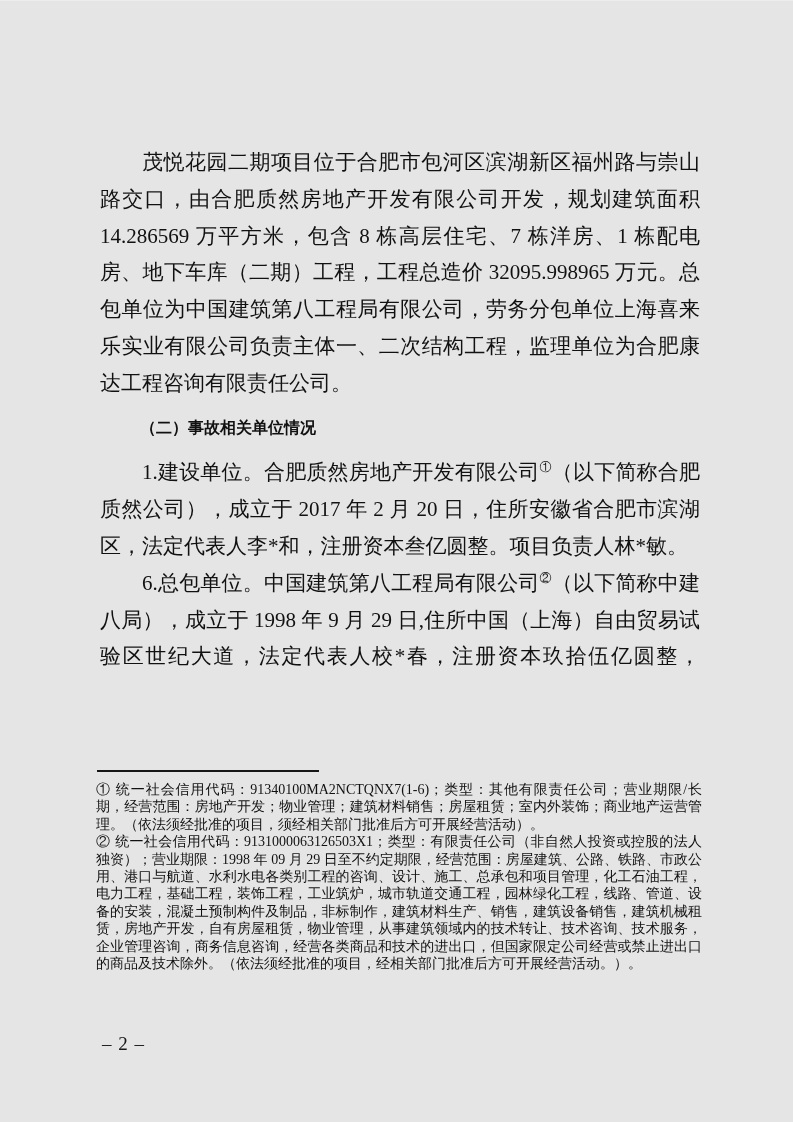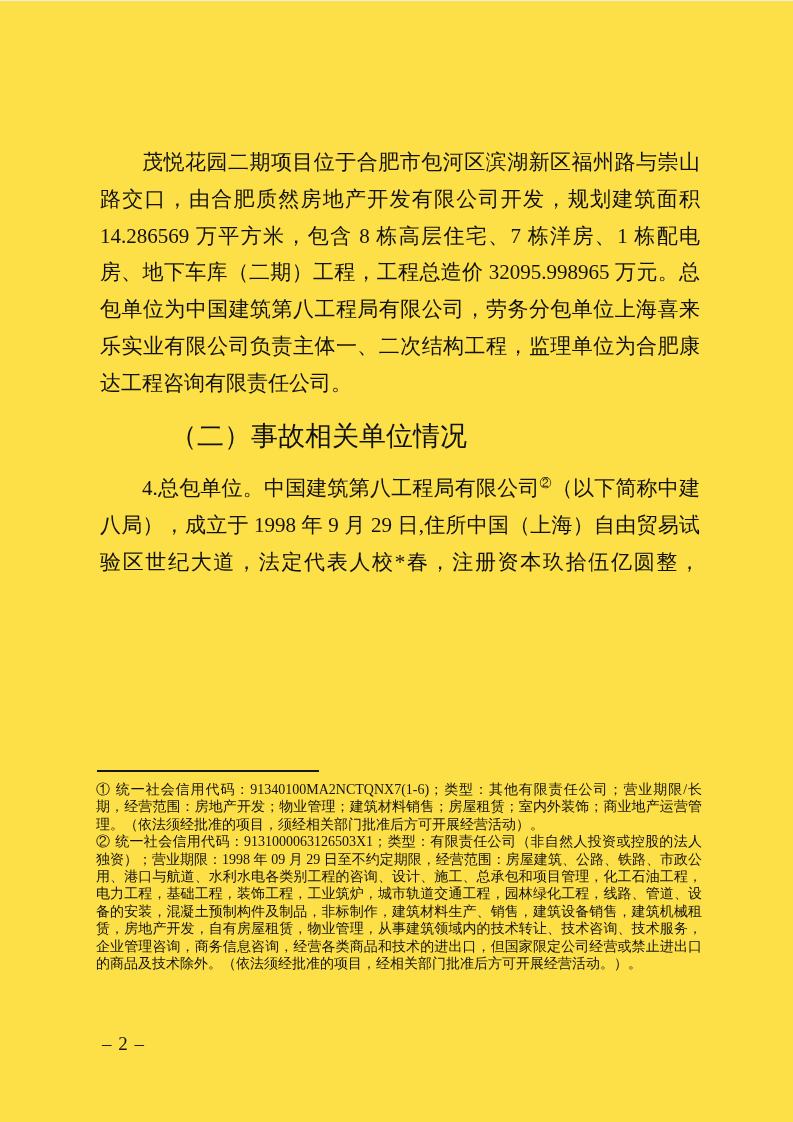--- a/index.html
+++ b/index.html
@@ -4,21 +4,21 @@
 <style>
   html, body {
     margin: 0;
     padding: 0;
     background: #ffffff;
   }
   .page {
     position: relative;
     width: 793px;
     height: 1122px;
-    background: #fde047;
+    background: #e5e5e5;
     overflow: hidden;
     color: #111111;
     border-top: 1px solid #ececec;
   }
   
   .doc-body {
     position: absolute;
     left: 100px;
     top: 143px;
     width: 600px;
@@ -28,25 +28,25 @@
     text-align: justify;
   }
   .para {
     margin: 0;
     text-indent: 2em;
   }
   .para.continued {
     text-align-last: justify;
   }
   .section-heading {
-    margin: 16px;
+    margin: 8px;
     text-indent: 2em;
     font-family: "Liberation Sans", "DejaVu Sans", sans-serif;
-    font-weight: 400;
-    font-size: 27px;
+    font-weight: 700;
+    font-size: 16px;
   }
   sup.fnref {
     font-size: 12px;
     line-height: 0;
     vertical-align: super;
   }
   
   .fn-separator {
     position: absolute;
     left: 97px;
@@ -87,22 +87,25 @@
 
 <div class="page">
 
   <div class="doc-body">
     <p class="para">
       <span>茂悦花园二期项目位于合肥市包河区滨湖新区福州路与崇山路交口，由合肥质然房地产开发有限公司开发，规划建筑面积 14.286569 万平方米，包含 8 栋高层住宅、7 栋洋房、1 栋配电房、地下车库（二期）工程，工程总造价 32095.998965 万元。总包单位为中国建筑第八工程局有限公司，劳务分包单位上海喜来乐实业有限公司负责主体一、二次结构工程，监理单位为合肥康达工程咨询有限责任公司。</span>
     </p>
     <p class="section-heading">
       <span>（二）事故相关单位情况</span>
     </p>
+    <p class="para">
+      <span>1.建设单位。合肥质然房地产开发有限公司</span><sup class="fnref">①</sup><span>（以下简称合肥质然公司），成立于 2017 年 2 月 20 日，住所安徽省合肥市滨湖区，法定代表人李*和，注册资本叁亿圆整。项目负责人林*敏。</span>
+    </p>
     <p class="para continued">
-      <span>4.总包单位。中国建筑第八工程局有限公司</span><sup class="fnref">②</sup><span>（以下简称中建八局），成立于 1998 年 9 月 29 日,住所中国（上海）自由贸易试验区世纪大道，法定代表人校*春，注册资本玖拾伍亿圆整，</span>
+      <span>6.总包单位。中国建筑第八工程局有限公司</span><sup class="fnref">②</sup><span>（以下简称中建八局），成立于 1998 年 9 月 29 日,住所中国（上海）自由贸易试验区世纪大道，法定代表人校*春，注册资本玖拾伍亿圆整，</span>
     </p>
   </div>
 
   <div class="fn-separator"></div>
 
   <div class="footnotes">
     <p class="footnote">
       <span class="fn-marker">①</span><span>统一社会信用代码：91340100MA2NCTQNX7(1-6)；类型：其他有限责任公司；营业期限/长期，经营范围：房地产开发；物业管理；建筑材料销售；房屋租赁；室内外装饰；商业地产运营管理。（依法须经批准的项目，须经相关部门批准后方可开展经营活动）。</span>
     </p>
     <p class="footnote">

